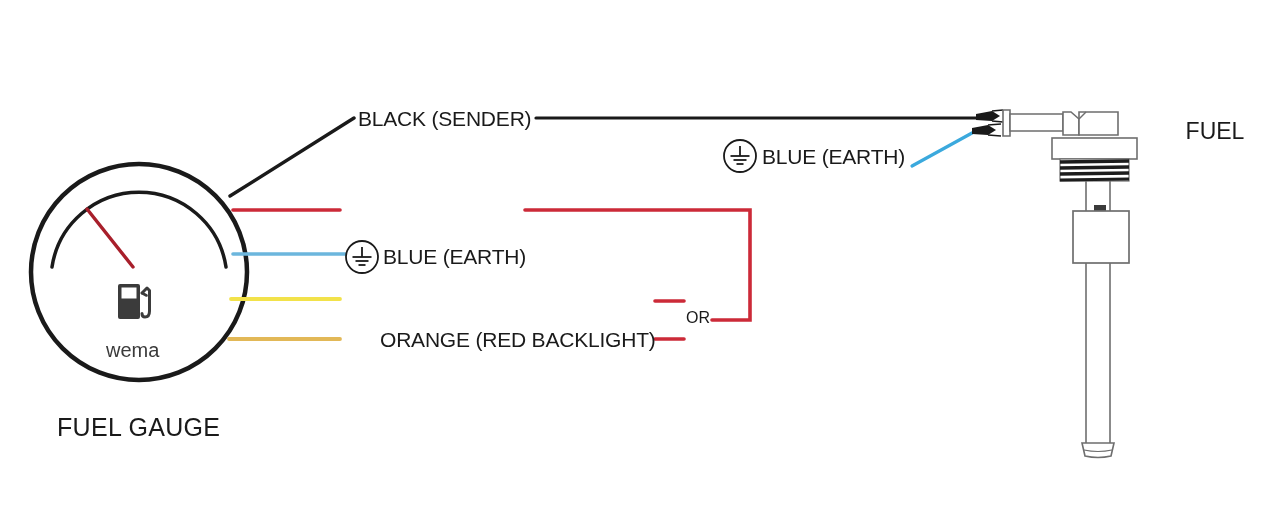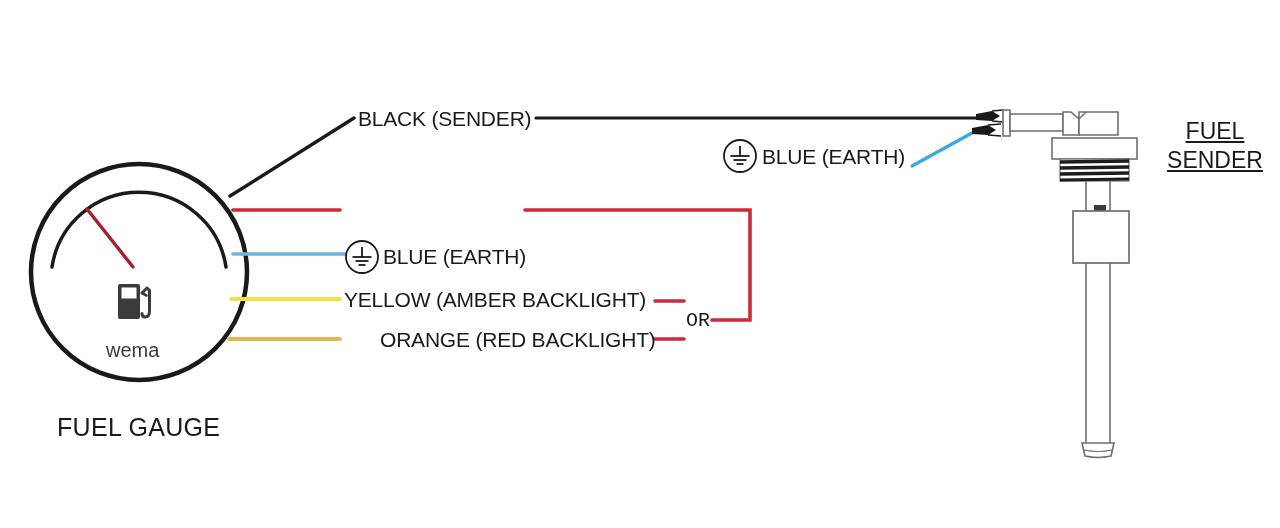--- a/index.html
+++ b/index.html
@@ -27,22 +27,22 @@
   .wire-label {
     position: absolute;
     font-family: "Liberation Sans", sans-serif;
     font-size: 21px;
     color: #1a1a1a;
     white-space: nowrap;
     letter-spacing: -0.2px;
   }
   .or-label {
     position: absolute;
-    font-family: Liberation Mono, monospace;
-    font-size: 20px;
+    font-family: Liberation Sans, sans-serif;
+    font-size: 16px;
     color: #1a1a1a;
     white-space: nowrap;
   }
   .component-caption {
     position: absolute;
     font-family: "Liberation Sans", sans-serif;
     font-size: 25px;
     color: #1a1a1a;
     white-space: nowrap;
     letter-spacing: 0.3px;
@@ -179,30 +179,28 @@
         <path d="M 1084 450 Q 1098 453 1112 450" fill="none" stroke="#6e6e6e" stroke-width="1.2"></path>
       </g>
     </g>
   </svg>
 
   <div class="wire-label" style="left:358px; top:107px;">BLACK (SENDER)</div>
 
 
   <div class="wire-label" style="left:383px; top:245px;">BLUE (EARTH)</div>
 
-  <div class="wire-label" style="left:344px; top:288px;">YELLOW (AMBER BACKLIGHT)</div>
 
   <div class="wire-label" style="left:344px; top:328px;margin-left:36px;">ORANGE (RED BACKLIGHT)</div>
 
   <div class="or-label" style="left:686px; top:309px;">OR</div>
 
   <div class="wire-label" style="left:762px; top:145px;">BLUE (EARTH)</div>
 
   <div class="brand-text" style="left:106px; top:339px;text-align:right;">wema</div>
 
   <div class="component-caption" style="left:57px; top:413px;">FUEL GAUGE</div>
 
-  <div class="sender-caption" style="left:1160px; top:117px; width:110px;text-decoration:underline;">
+  <div class="sender-caption" style="left:1160px; top:117px; width:110px;">
     <div>FUEL</div>
-    <div>SENDER</div>
   </div>
 
 </div>
 
 </body></html>

